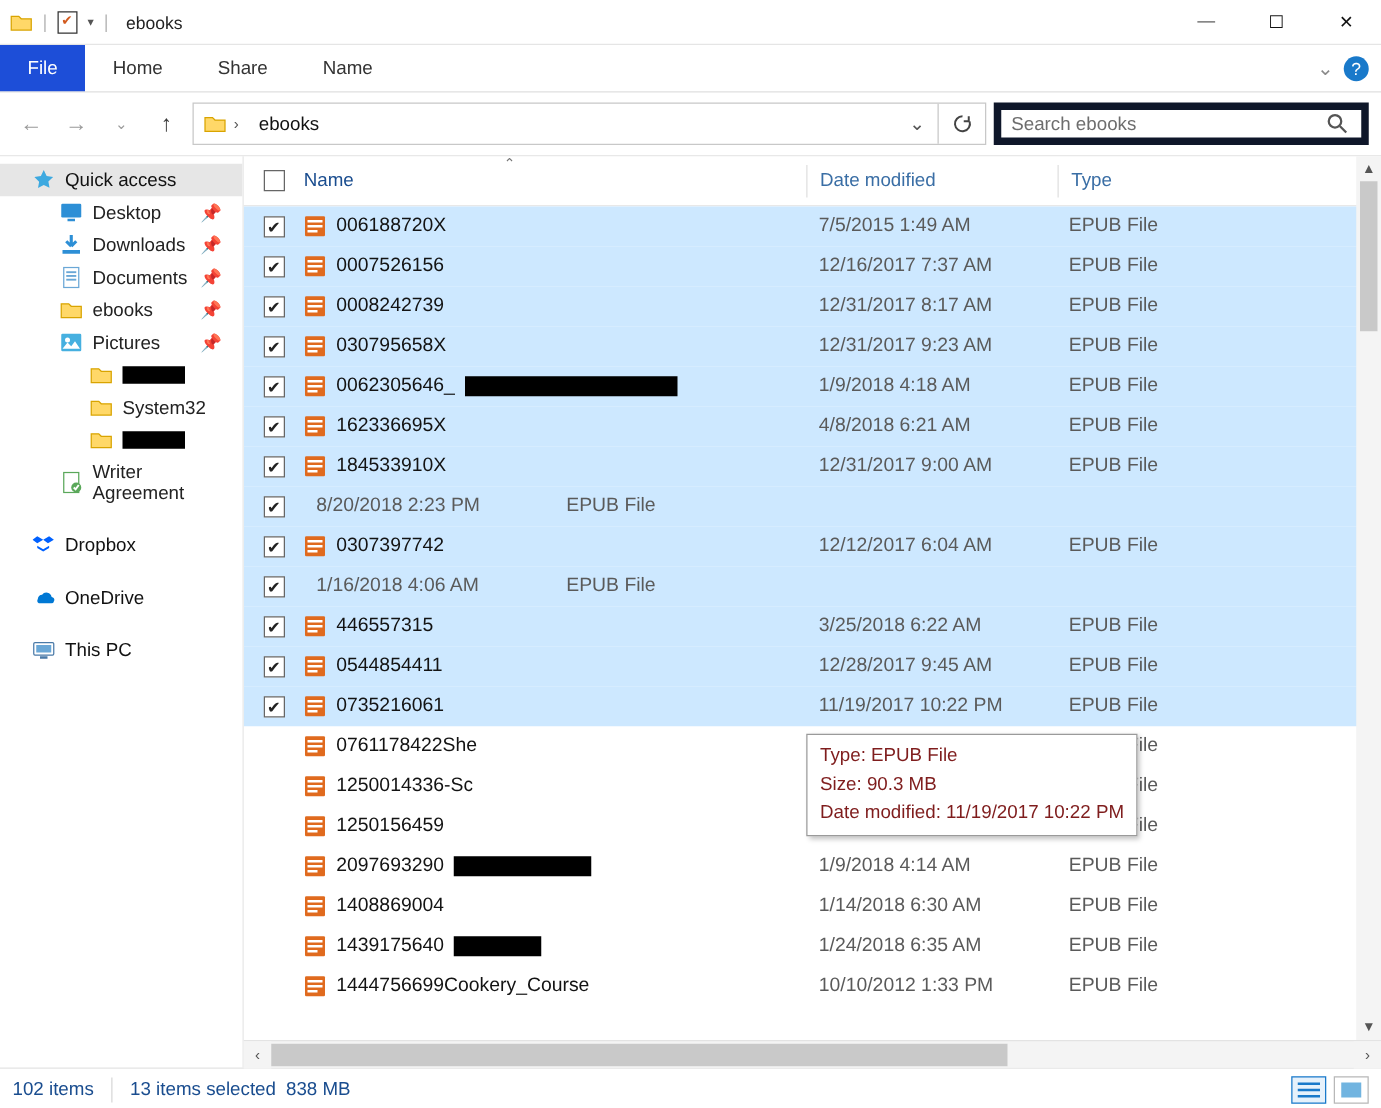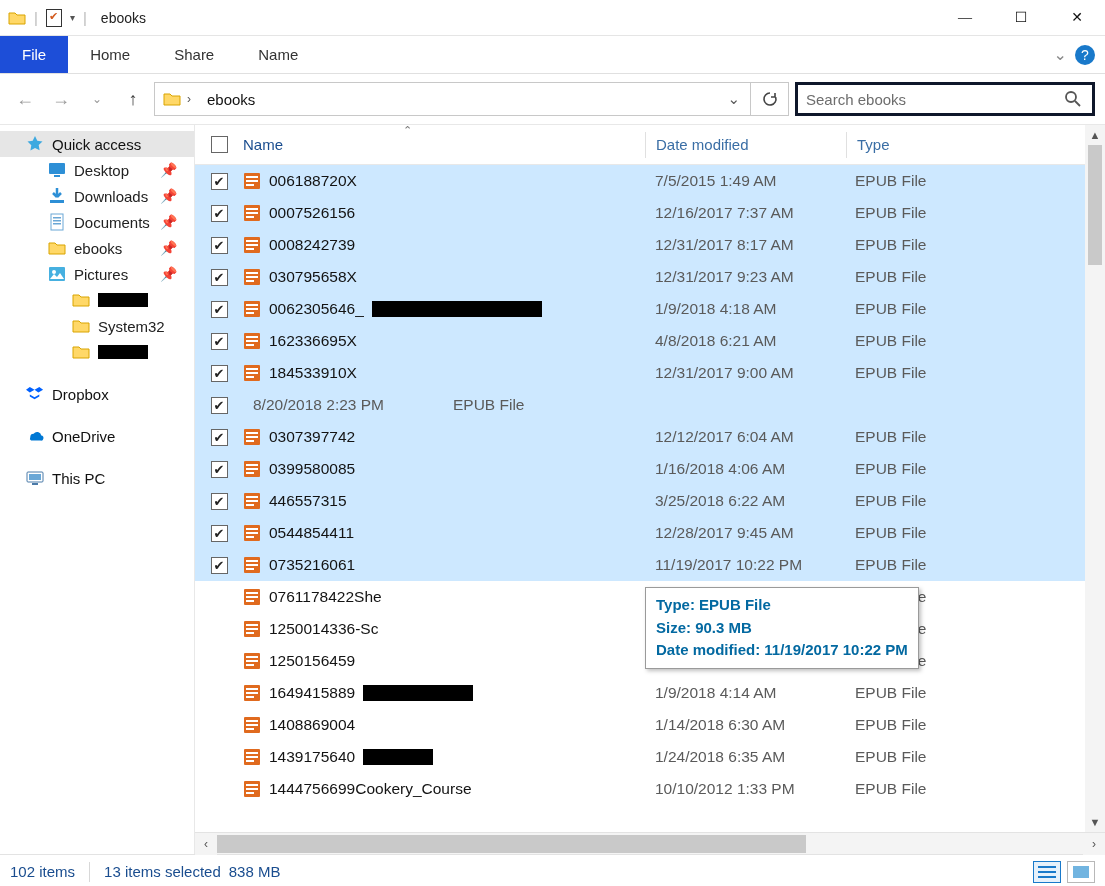--- a/index.html
+++ b/index.html
@@ -24,21 +24,21 @@
   
   .navrow { display:flex; align-items:center; gap:6px; padding:8px 10px; }
   .nav-arrow { width:30px; height:30px; display:flex; align-items:center; justify-content:center; color:#9a9a9a; font-size:18px; border-radius:3px; }
   .nav-arrow.enabled { color:#3a3a3a; }
   .addrbox { flex:1; display:flex; align-items:center; border:1px solid #c8c8c8; height:34px; background:#fff; }
   .addrbox .seg { display:flex; align-items:center; gap:6px; padding:0 8px; font-size:15px; }
   .addrbox .seg .chevr { font-size:12px; color:#555; }
   .addrbox .spacer { flex:1; }
   .addrbox .collapse { padding:0 10px; color:#555; }
   .addrbox .refresh { width:38px; border-left:1px solid #c8c8c8; display:flex; align-items:center; justify-content:center; height:100%; }
-  .searchbox { width:300px; height:34px; border:3px solid #0f172a; display:flex; align-items:center; padding:0 8px; color:#6d6d6d; }
+  .searchbox { width:300px; height:34px; border:6px solid #0f172a; display:flex; align-items:center; padding:0 8px; color:#6d6d6d; }
   .searchbox .ph { flex:1; font-size:15px; }
   .searchbox .mag { width:20px; text-align:right; }
   
   .body { display:flex; height:730px; border-top:1px solid #e8e8e8; }
   .sidebar { width:195px; border-right:1px solid #e8e8e8; padding:6px 0; overflow:hidden; }
   .side-item { display:flex; align-items:center; gap:8px; padding:4px 8px 4px 22px; font-size:15px; }
   .side-item.header { background:#e6e6e6; font-weight:400; padding-left:26px; }
   .side-item.child { padding-left:48px; color:#222; }
   .side-item.grandchild { padding-left:72px; color:#222; }
   .side-item.root { padding-left:26px; margin-top:16px; }
@@ -59,21 +59,21 @@
   .row { display:flex; align-items:center; height:32px; font-size:15.5px; }
   .row.sel { background:#cde8ff; }
   .row .cbwrap { width:48px; display:flex; justify-content:center; }
   .row .namecell { width:402px; display:flex; align-items:center; gap:8px; overflow:hidden; }
   .row .namecell .fn { white-space:nowrap; overflow:hidden; color:#131313; }
   .row .datecell { width:200px; padding-left:10px; color:#5a5a5a; }
   .row .typecell { width:180px; padding-left:10px; color:#5a5a5a; }
   .epub-ico { width:18px; height:18px; flex-shrink:0; }
   .black { background:#000; display:inline-block; height:16px; }
   
-  .tooltip { position:absolute; left:450px; top:462px; background:#fff; border:1px solid #9a9a9a; box-shadow:2px 2px 4px rgba(0,0,0,.25); padding:6px 10px; font-size:15px; color:#0369a1; line-height:1.5; z-index:5;font-weight:bold; }
+  .tooltip { position:absolute; left:450px; top:462px; background:#fff; border:1px solid #9a9a9a; box-shadow:2px 2px 4px rgba(0,0,0,.25); padding:6px 10px; font-size:15px; color:#7f1d1d; line-height:1.5; z-index:5; }
   
   .hscroll { height:22px; display:flex; align-items:center; background:#f4f4f4; border-top:1px solid #e3e3e3; }
   .hscroll .btn { width:22px; height:22px; display:flex; align-items:center; justify-content:center; background:#f4f4f4; color:#555; font-size:12px;}
   .hscroll .track { flex:1; height:18px; background:#f4f4f4; position:relative; }
   .hscroll .thumb { position:absolute; left:0; top:0; height:18px; width:68%; background:#c9c9c9; }
   
   .vscroll { position:absolute; right:0; top:0; bottom:22px; width:20px; background:#f4f4f4; }
   .vscroll .vbtn { height:20px; display:flex; align-items:center; justify-content:center; font-size:11px; color:#555;}
   .vscroll .vtrack { position:absolute; top:20px; bottom:20px; left:0; right:0; }
   .vscroll .vthumb { position:absolute; top:0; left:3px; right:3px; height:120px; background:#c9c9c9; }
@@ -276,20 +276,26 @@
           </svg>
   <span>System32</span>
         </div>
         <div class="side-item grandchild">
           <svg class="side-icon" viewBox="0 0 18 18">
             <use href="#folder-icon"></use>
           </svg>
   <span class="redacted" style="width:50px"></span>
         </div>
       </div>
+    <div class="side-item child">
+      <svg class="side-icon" viewBox="0 0 18 18">
+          <use href="#writer-icon"></use>
+        </svg>
+      <span>Writer Agreement</span>
+    </div>
     <div id="root-list">
         <div class="side-item root">
           <svg class="side-icon" viewBox="0 0 18 18">
             <use href="#dropbox-icon"></use>
           </svg>
   <span>Dropbox</span>
         </div>
         <div class="side-item root">
           <svg class="side-icon" viewBox="0 0 18 18">
             <use href="#onedrive-icon"></use>
@@ -430,26 +436,20 @@
             </svg>
       <span class="fn">0307397742</span>
     </div>
     <div class="datecell">12/12/2017 6:04 AM</div>
     <div class="typecell">EPUB File</div>
         </div>
         <div class="row sel">
     <div class="cbwrap">
             <span class="chk">✔</span>
           </div>
-    <div class="namecell">
-      <svg class="epub-ico" viewBox="0 0 18 18">
-              <use href="#epub-icon"></use>
-            </svg>
-      <span class="fn">0399580085</span>
-    </div>
     <div class="datecell">1/16/2018 4:06 AM</div>
     <div class="typecell">EPUB File</div>
         </div>
         <div class="row sel">
     <div class="cbwrap">
             <span class="chk">✔</span>
           </div>
     <div class="namecell">
       <svg class="epub-ico" viewBox="0 0 18 18">
               <use href="#epub-icon"></use>
@@ -517,21 +517,21 @@
     </div>
     <div class="datecell">2017 12:41 PM</div>
     <div class="typecell">EPUB File</div>
         </div>
         <div class="row">
     <div class="cbwrap"></div>
     <div class="namecell">
       <svg class="epub-ico" viewBox="0 0 18 18">
               <use href="#epub-icon"></use>
             </svg>
-      <span class="fn">1649415889</span>
+      <span class="fn">2097693290</span>
             <span class="black" style="width:110px"></span>
     </div>
     <div class="datecell">1/9/2018 4:14 AM</div>
     <div class="typecell">EPUB File</div>
         </div>
         <div class="row">
     <div class="cbwrap"></div>
     <div class="namecell">
       <svg class="epub-ico" viewBox="0 0 18 18">
               <use href="#epub-icon"></use>

